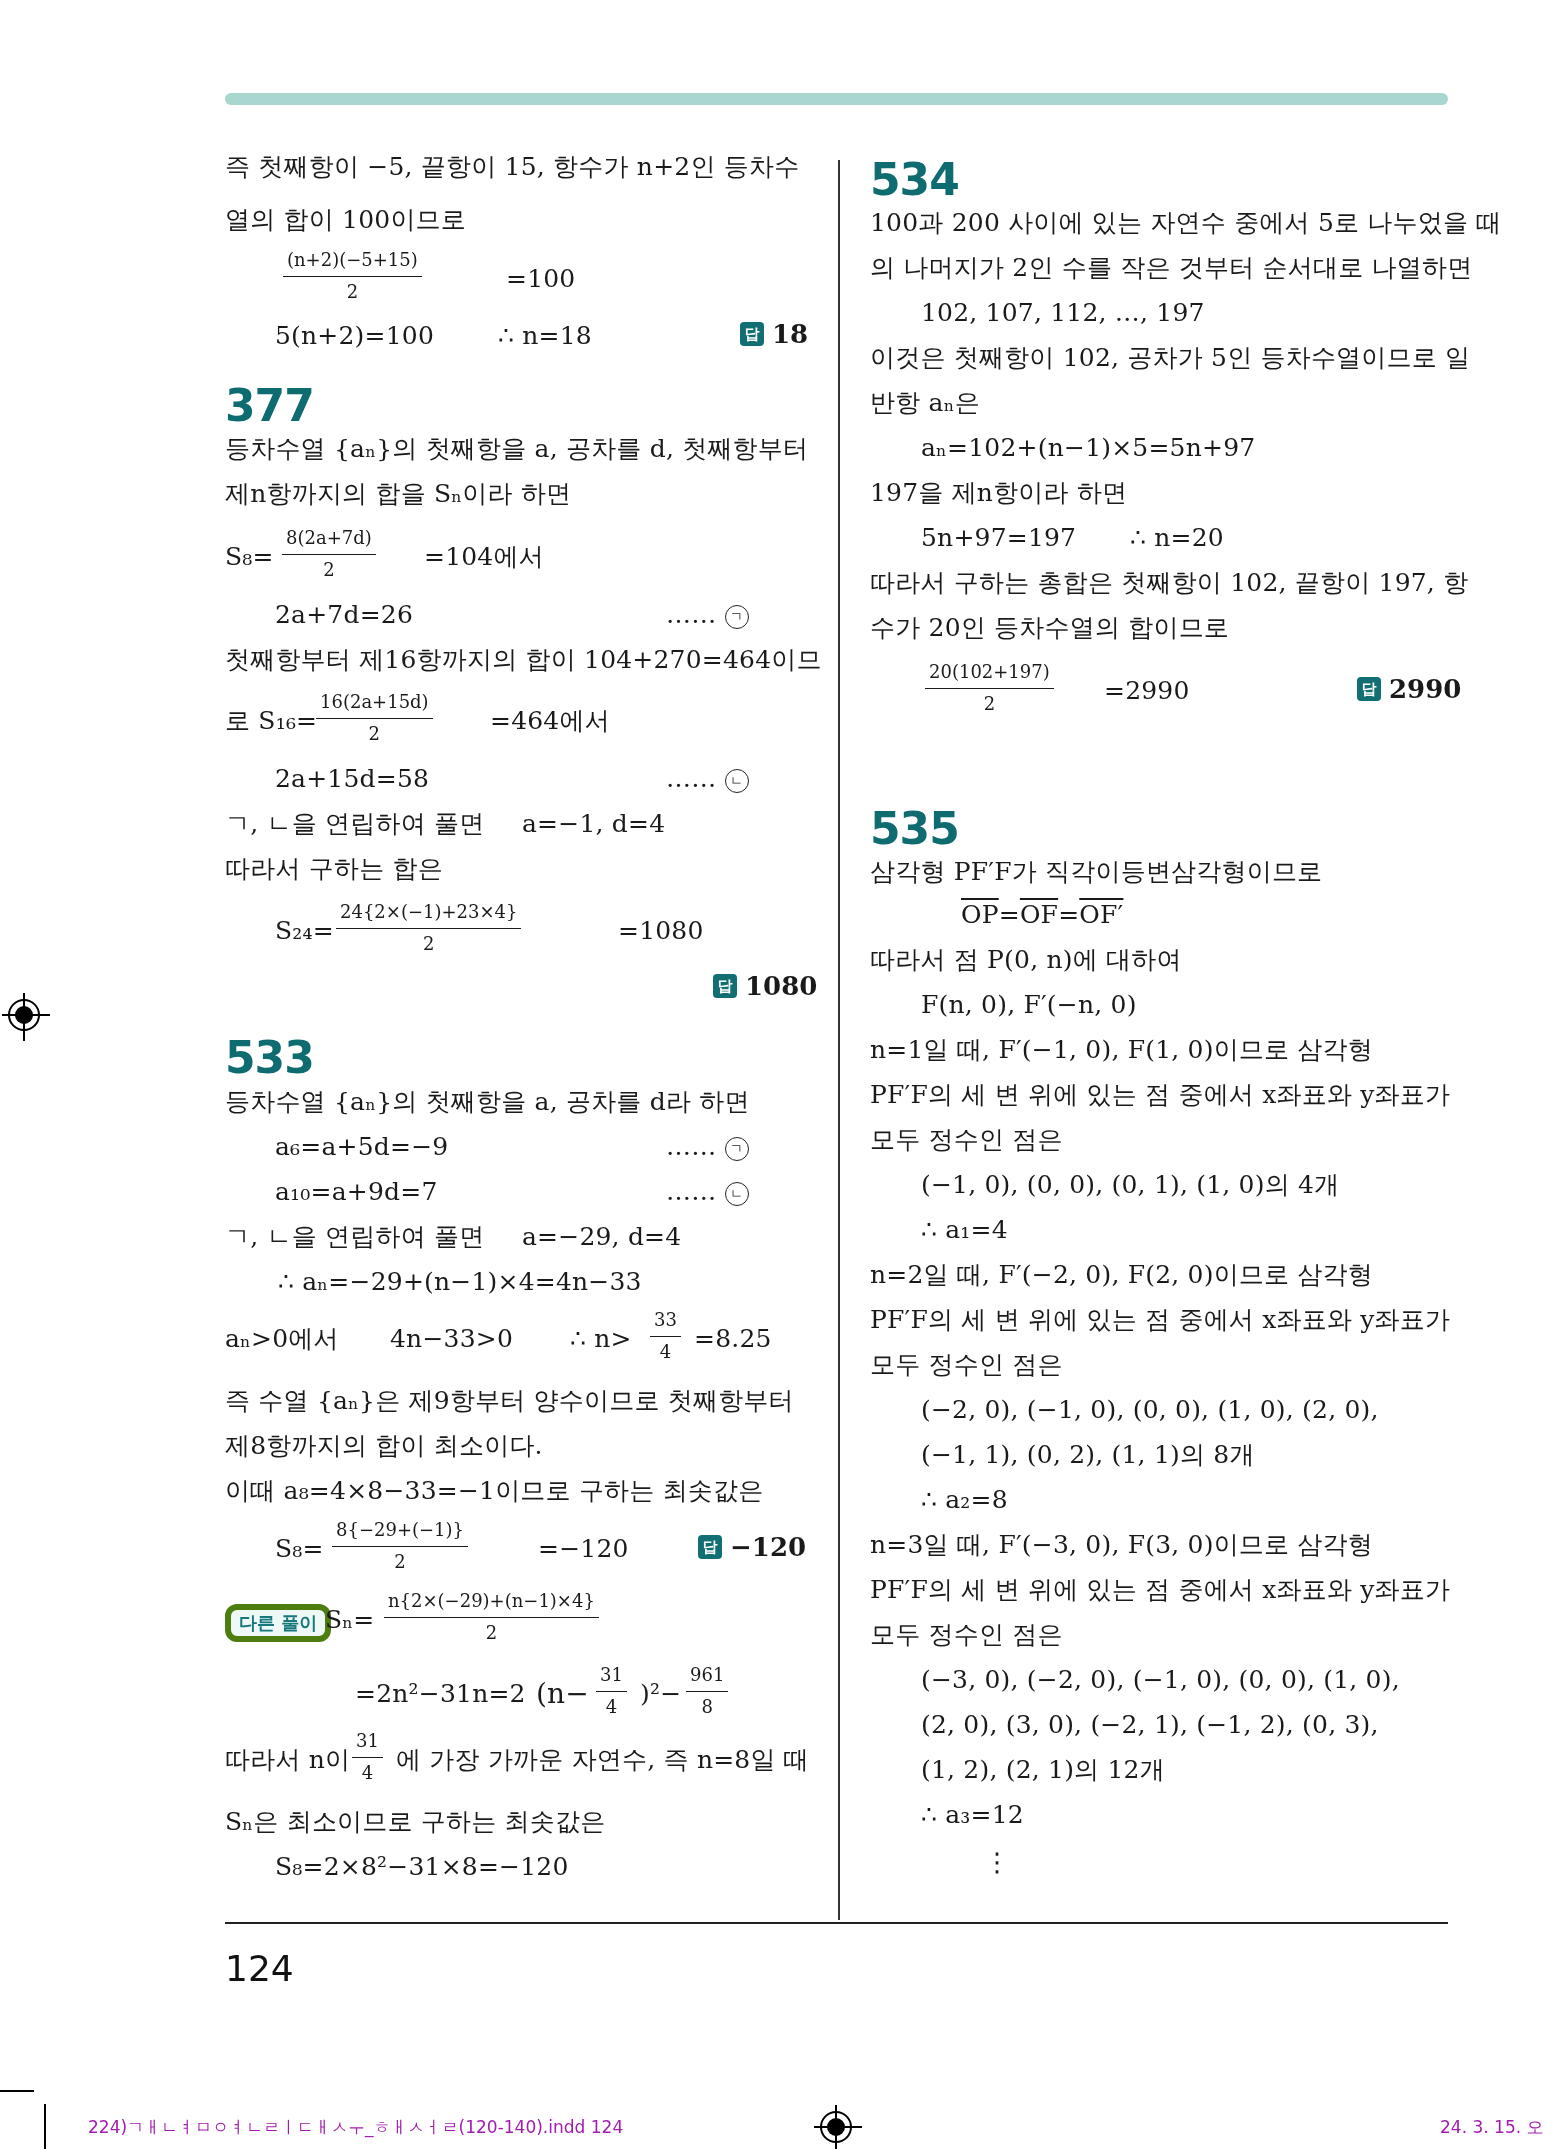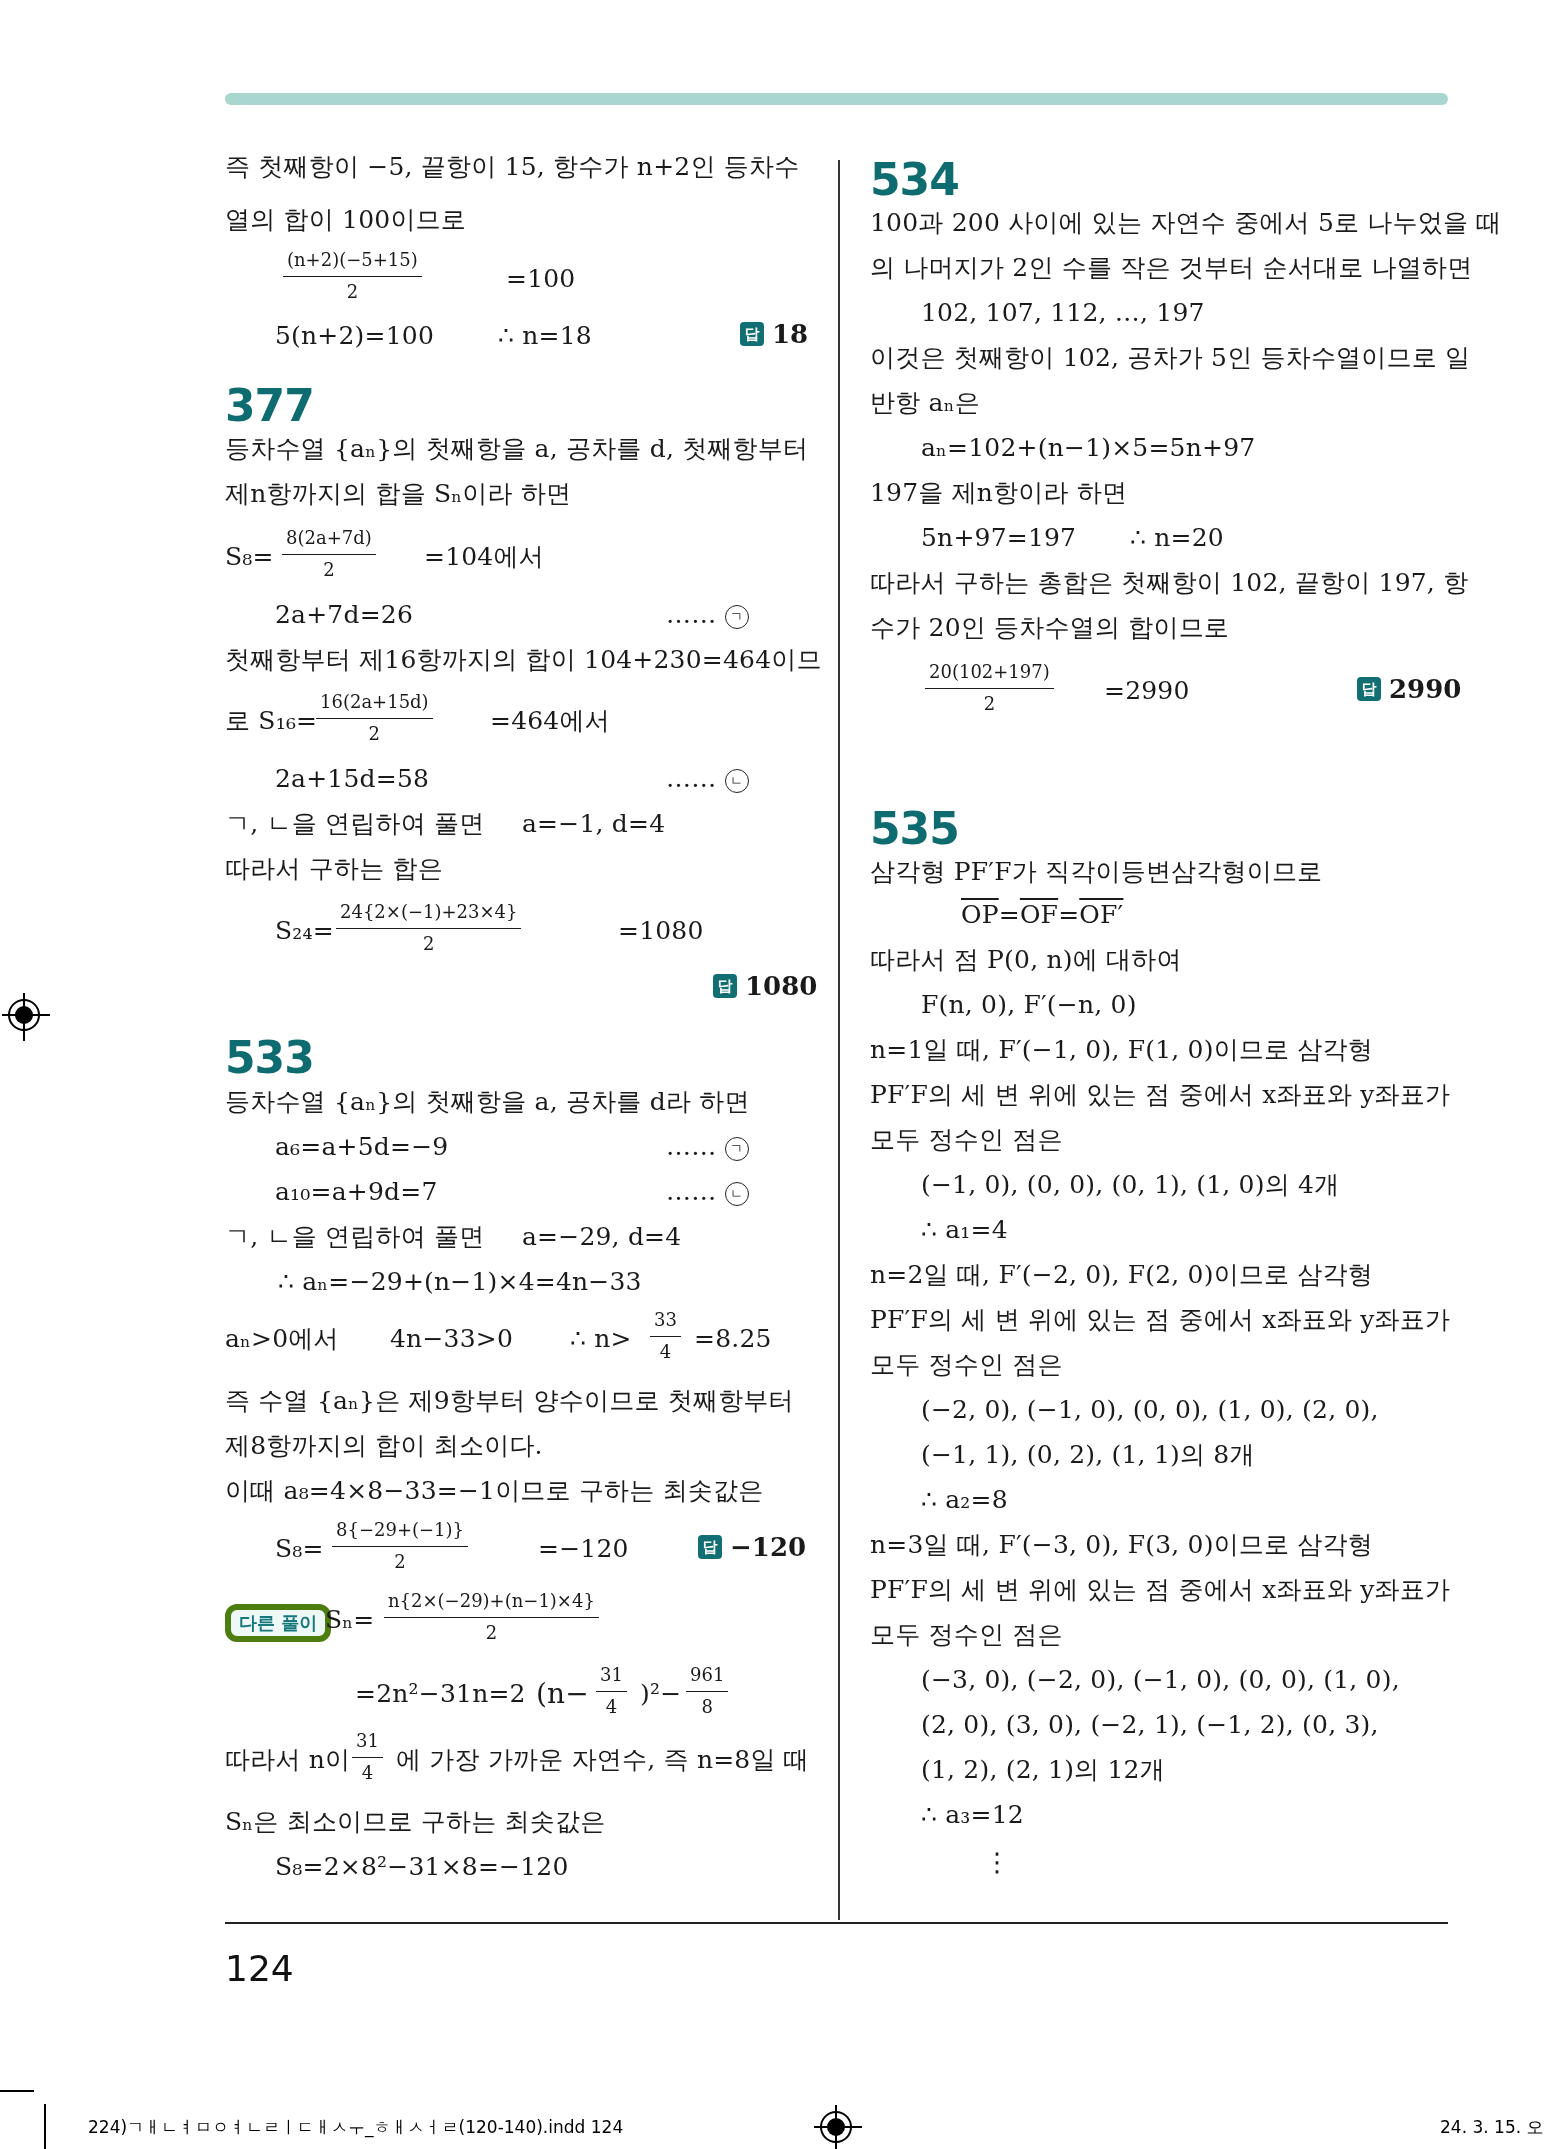--- a/index.html
+++ b/index.html
@@ -14,21 +14,21 @@
   .ans{position:absolute;white-space:nowrap;font-size:26px;font-weight:700;display:flex;align-items:center;gap:8px;}
   .ans-badge{display:inline-block;width:24px;height:24px;border-radius:4px;background:#116e72;color:#fff;font-family:"DejaVu Sans",sans-serif;font-size:15px;font-weight:700;line-height:24px;text-align:center;}
   .alt-badge{display:inline-block;border:6px solid #4d7c0f;border-radius:12px;color:#16787c;font-family:"DejaVu Sans",sans-serif;font-weight:700;font-size:18px;line-height:26px;padding:0 8px;background:#eef8f6;}
   .frac{position:absolute;white-space:nowrap;font-size:18px;text-align:center;}
   .frac .num{display:block;border-bottom:1.5px solid #1a1a1a;padding:0 4px;line-height:32px;}
   .frac .den{display:block;line-height:30px;}
   .regmark{position:absolute;width:28px;height:28px;border:2px solid #000;border-radius:50%;}
   .regmark::before{content:"";position:absolute;left:5px;top:5px;width:18px;height:18px;border-radius:50%;background:#000;}
   .regmark::after{content:"";position:absolute;left:-8px;top:13px;width:48px;height:2px;background:#000;}
   .regmark .v{position:absolute;left:13px;top:-8px;width:2px;height:48px;background:#000;}
-  .footer{position:absolute;font-family:"DejaVu Sans","Liberation Sans",sans-serif;font-size:17px;white-space:nowrap;color:#000000;}
+  .footer{position:absolute;font-family:"DejaVu Sans","Liberation Sans",sans-serif;font-size:17px;white-space:nowrap;color:#a21caf;}
   .page-number{position:absolute;left:225px;top:1948px;font-family:"DejaVu Sans","Liberation Sans",sans-serif;font-size:36px;color:#111;}
   .circled{display:inline-block;width:22px;height:22px;border:1.5px solid #222;border-radius:50%;font-size:13px;line-height:22px;text-align:center;font-family:"DejaVu Sans",sans-serif;vertical-align:middle;}
   .ol{text-decoration:overline;}
 </style>
 </head>
 <body>
 
 <div class="topbar"></div>
 <div class="divider"></div>
 <div class="bottom-rule"></div>
@@ -64,21 +64,21 @@
   <div class="frac" style="left:282px;top:522px;">
     <span class="num">8(2a+7d)</span>
     <span class="den">2</span>
   </div>
   <div class="line" style="left:424px;top:540px;">=104에서</div>
   <div class="line" style="left:275px;top:598px;">2a+7d=26</div>
   <div class="line" style="left:666px;top:598px;">
     <span>……</span>
     <span class="circled">ㄱ</span>
   </div>
-  <div class="line" style="left:225px;top:643px;">첫째항부터 제16항까지의 합이 104+230=464이므</div>
+  <div class="line" style="left:225px;top:643px;">첫째항부터 제16항까지의 합이 104+270=464이므</div>
   <div class="line" style="left:225px;top:704px;">로 S₁₆=</div>
   <div class="frac" style="left:316px;top:686px;">
     <span class="num">16(2a+15d)</span>
     <span class="den">2</span>
   </div>
   <div class="line" style="left:490px;top:704px;">=464에서</div>
   <div class="line" style="left:275px;top:762px;">2a+15d=58</div>
   <div class="line" style="left:666px;top:762px;">
     <span>……</span>
     <span class="circled">ㄴ</span>

